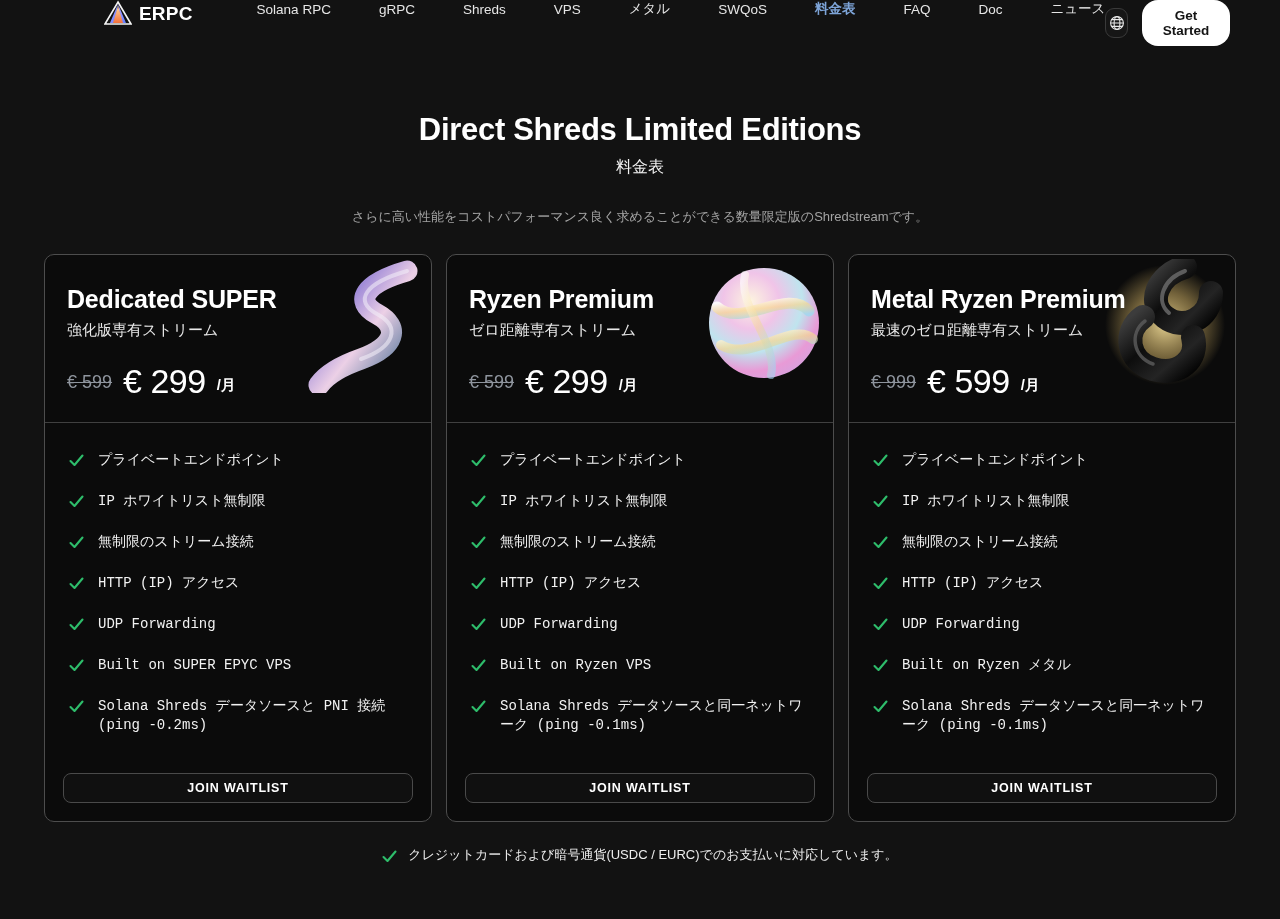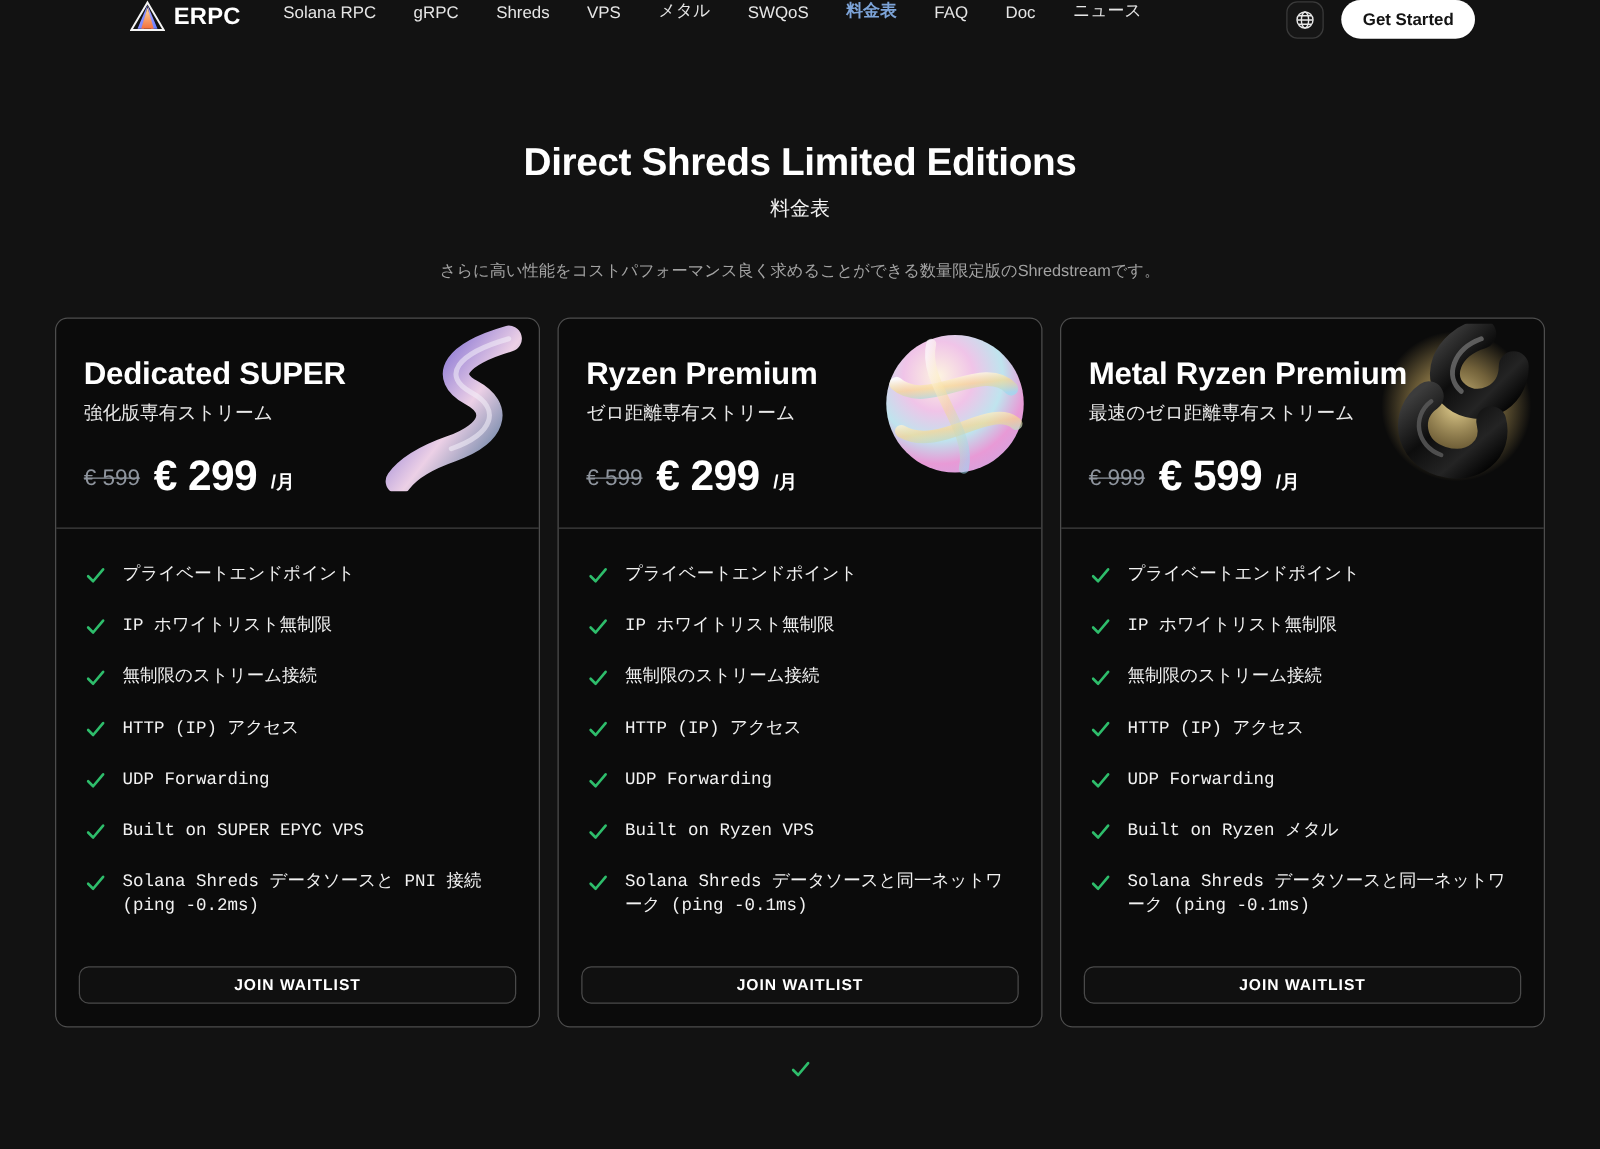--- a/index.html
+++ b/index.html
@@ -3,21 +3,21 @@
 <meta charset="utf-8">
 <style>
   * { margin:0; padding:0; box-sizing:border-box; }
   html,body { width:1280px; height:919px; background:#121212; overflow:hidden;
     font-family:"Liberation Sans", sans-serif; color:#fff; }
 
   
   .topnav { height:60px; display:flex; align-items:flex-start; padding:0 100px 0 104px; }
   .logo { display:flex; align-items:center; gap:7px; cursor:pointer; }
   .logo-text { font-size:19px; font-weight:800; letter-spacing:0.2px; }
-  .nav-links { display:flex; align-items:center; gap:30px; margin-left:34px; }
+  .nav-links { display:flex; align-items:center; gap:48px; margin-left:64px; }
   .nav-link { font-size:13.5px; font-weight:500; color:#e6e6e6; text-decoration:none; cursor:pointer; white-space:nowrap; }
   .nav-link.active { color:#7da4d8; font-weight:700; }
   .nav-right { margin-left:auto; display:flex; align-items:center; gap:14px; }
   .globe-btn { width:30px; height:30px; border:1px solid #3a3a3a; border-radius:9px;
     background:#161616; display:flex; align-items:center; justify-content:center; cursor:pointer; }
   .get-started { background:#fff; color:#141414; font-size:13.5px; font-weight:700;
     border:none; border-radius:16px; padding:8px 17px; cursor:pointer; font-family:inherit; }
 
   
   .hero { text-align:center; margin-top:52px; }
@@ -28,21 +28,21 @@
   
   .cards { width:1192px; margin:28px auto 0; display:grid; grid-template-columns:repeat(3,1fr); gap:14px; }
   .card { background:#0b0b0b; border:1px solid #4d4d4d; border-radius:10px;
     min-height:568px; display:flex; flex-direction:column; overflow:hidden; position:relative; }
   .card-head { position:relative; padding:30px 22px 24px; border-bottom:1px solid rgba(255,255,255,0.22); min-height:163px; }
   .card-art { position:absolute; top:4px; right:4px; width:132px; height:134px; z-index:0; pointer-events:none; }
   .card-name { position:relative; z-index:1; font-size:25px; font-weight:800; letter-spacing:-0.2px; }
   .card-tagline { position:relative; z-index:1; font-size:15px; color:#e9e9e9; margin-top:7px; }
   .price-row { position:relative; z-index:1; display:flex; align-items:flex-end; gap:11px; margin-top:24px; }
   .price-old { font-size:18px; color:#8f959e; text-decoration:line-through; margin-bottom:5px; }
-  .price-new { font-size:34px; font-weight:700; letter-spacing:-0.5px; line-height:1; }
+  .price-new { font-size:34px; font-weight:400; letter-spacing:-0.5px; line-height:1; }
   .price-period { font-size:15px; font-weight:700; margin-bottom:3px; }
 
   .features { list-style:none; padding:28px 24px 0; flex:1;font-family:Liberation Mono, monospace; }
   .feature { display:flex; align-items:flex-start; gap:14px; margin-bottom:22px;
     font-size:14px; line-height:19px; color:#f2f2f2; }
   .check { flex:0 0 15px; margin-top:2px; }
 
   .cta-btn { margin:0 18px 18px; height:30px; background:#101010; color:#fff;
     border:1px solid #4a4a4a; border-radius:8px; font-size:12.5px; font-weight:700;
     letter-spacing:0.8px; cursor:pointer; font-family:inherit; }
@@ -341,13 +341,14 @@
     </ul>
     <button class="cta-btn">JOIN WAITLIST</button>
   </div>
 
 </section>
 
 <div class="footer-note">
   <svg class="check" width="15" height="15" viewBox="0 0 15 15">
       <path d="M1.5 8 L5.5 12 L13.5 2.5" fill="none" stroke="#2ebd6b" stroke-width="2.1" stroke-linecap="round" stroke-linejoin="round"></path>
     </svg>
+  <span>クレジットカードおよび暗号通貨(USDC / EURC)でのお支払いに対応しています。</span>
 </div>
 
 </body></html>

